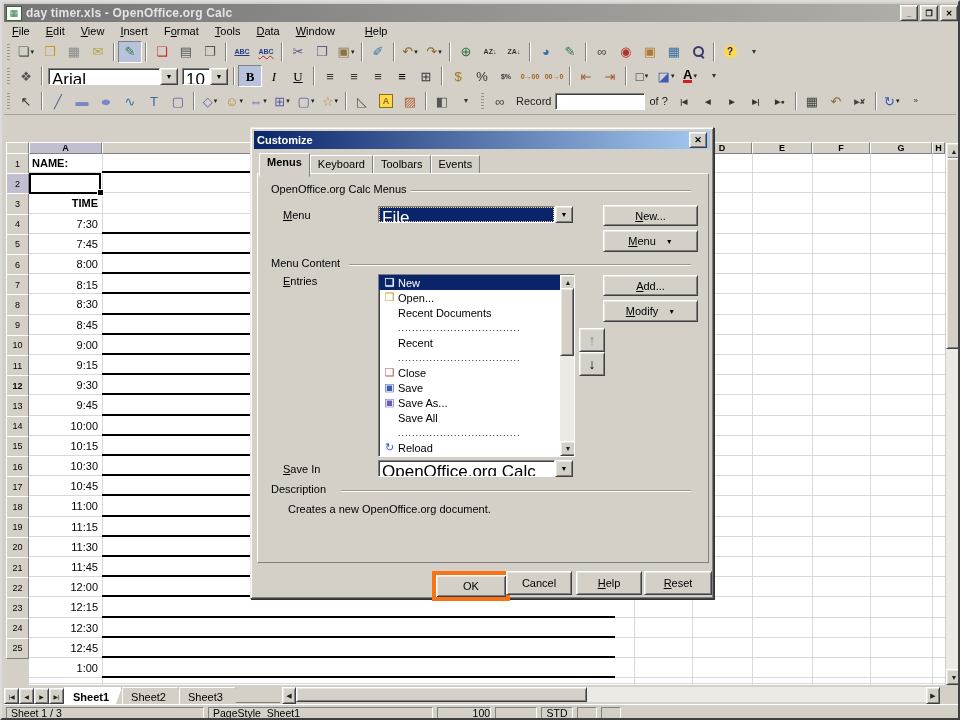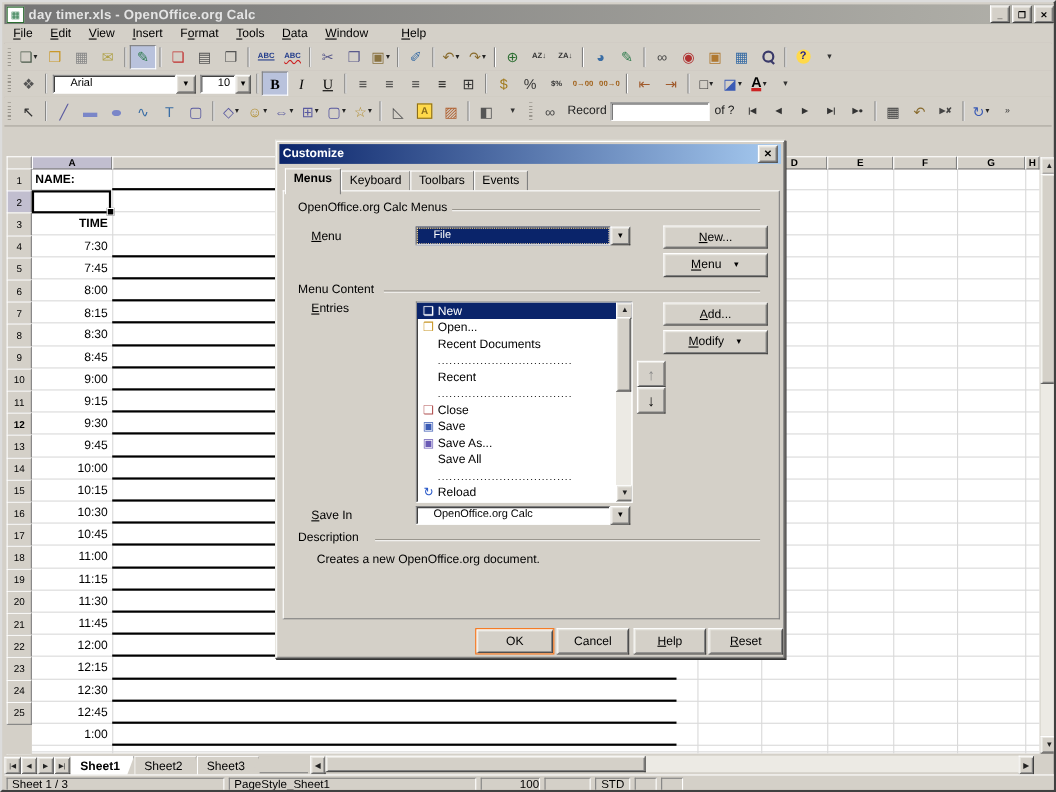--- a/index.html
+++ b/index.html
@@ -41,21 +41,21 @@
   .tbi[data-name="help-icon"] .g{background:#ffd94a;border-radius:50%;width:13px;height:13px;display:flex;align-items:center;justify-content:center;font-size:10px;font-weight:bold;}
   .tbi[data-name="fontwork-icon"] .g{background:#ffd94a;border:1px solid #8a6d1c;width:12px;height:12px;display:flex;align-items:center;justify-content:center;font-size:9px;font-weight:bold;}
   .tbi[data-name="font-color-icon"] .g{font-weight:bold;border-bottom:3px solid #c22;line-height:.9;}
   .tbi[data-name="ellipse-icon"] .g{transform:scaleX(1.5);}
   .mag{width:7px;height:7px;border:2px solid #3a3a6a;border-radius:50%;position:relative;}
   .mag::after{content:"";position:absolute;left:6px;top:6px;width:2px;height:5px;background:#3a3a6a;transform:rotate(-45deg);}
   .tblabel{padding:0 4px;color:#222;}
   .tbinput{height:15px;background:#fff;border:1px solid;border-color:#808080 #fff #fff #808080;box-shadow:inset 1px 1px 0 #404040;}
   
   .combo{display:flex;height:17px;align-items:stretch;}
-  .combo .val{flex:1;background:#fff;border:1px solid;border-color:#808080 #fff #fff #808080;box-shadow:inset 1px 1px 0 #404040;padding:1px 15px;font-size:10px;white-space:nowrap;overflow:hidden;}
+  .combo .val{flex:1;background:#fff;border:1px solid;border-color:#808080 #fff #fff #808080;box-shadow:inset 1px 1px 0 #404040;padding:1px 3px;font-size:17px;white-space:nowrap;overflow:hidden;}
   .combo .cbtn{width:16px;display:flex;align-items:center;justify-content:center;font-size:7px;}
   .combo.focus .val{background:#0a246a;color:#fff;outline:1px dotted #f0d8a8;outline-offset:-2px;}
   
   #fbar{left:2px;top:112px;width:952px;height:28px;background:#d4d0c8;display:flex;align-items:center;border-bottom:1px solid #a8a49c;}
   .fico{width:22px;height:18px;display:flex;align-items:center;justify-content:center;font-size:13px;color:#333;}
   
   #sheetbg{left:27px;top:152px;width:916px;height:531px;background:#fff;}
   .chead{top:140px;height:12px;background:#d4d0c8;border:1px solid;border-color:#fff #808080 #808080 #fff;box-sizing:border-box;font-size:9px;font-weight:bold;display:flex;align-items:center;justify-content:center;}
   .chead.sel,.rhead.sel{background:#c1becf;}
   .rhead{left:4px;width:23px;background:#d4d0c8;border:1px solid;border-color:#fff #808080 #808080 #fff;box-sizing:border-box;font-size:9px;display:flex;align-items:center;justify-content:center;}
@@ -84,21 +84,21 @@
   #dlgtitle .t{color:#fff;font-weight:bold;font-size:11px;}
   #dlgclose{margin-left:auto;width:16px;height:14px;font-size:9px;font-weight:bold;display:flex;align-items:center;justify-content:center;}
   .dtab{height:18px;padding:2px 7px 0 7px;border:1px solid;border-color:#fff #808080 #d4d0c8 #fff;background:#d4d0c8;display:flex;align-items:flex-start;font-size:11px;}
   .dtab.active{font-weight:bold;height:20px;margin-top:-2px;border-bottom-color:#d4d0c8;z-index:2;position:relative;}
   #dlgtabs{left:8px;top:27px;display:flex;align-items:flex-end;}
   #dlgpage{left:6px;top:45px;width:450px;height:388px;border:1px solid;border-color:#fff #808080 #808080 #fff;background:#d4d0c8;}
   .gline{height:1px;background:#9a968e;box-shadow:0 1px 0 #fff;}
   .glabel{font-size:11px;background:#d4d0c8;padding-right:4px;}
   .dbtn{display:flex;align-items:center;justify-content:center;font-size:11px;}
   .dbtn u,.glabel u,.dlbl u{text-decoration:underline;}
-  .dbtn.def{border:1px solid #f97316;box-shadow:inset 1px 1px 0 #fff,inset -1px -1px 0 #404040,inset 2px 2px 0 #e8e6e0,inset -2px -2px 0 #808080;}
+  .dbtn.def{border:4px solid #f97316;box-shadow:inset 1px 1px 0 #fff,inset -1px -1px 0 #404040,inset 2px 2px 0 #e8e6e0,inset -2px -2px 0 #808080;}
   .dbtn .ddarr{font-size:7px;margin-left:10px;}
   .dlbl{font-size:11px;}
   
   #entrylist{left:127px;top:146px;width:195px;height:181px;background:#fff;border:1px solid;border-color:#808080 #fff #fff #808080;box-shadow:inset 1px 1px 0 #404040;overflow:hidden;}
   .erow{height:15px;display:flex;align-items:center;padding-left:2px;white-space:nowrap;}
   .erow.sel{background:#0a246a;color:#fff;}
   .erow .eic{width:17px;font-size:11px;display:flex;justify-content:center;}
   .erow.sep{color:#000;font-size:9px;letter-spacing:1px;overflow:hidden;}
   #elscroll{position:absolute;right:0;top:0;width:14px;height:100%;background:#eceae4;}
   .mvbtn{width:24px;height:22px;font-size:14px;font-weight:bold;}

